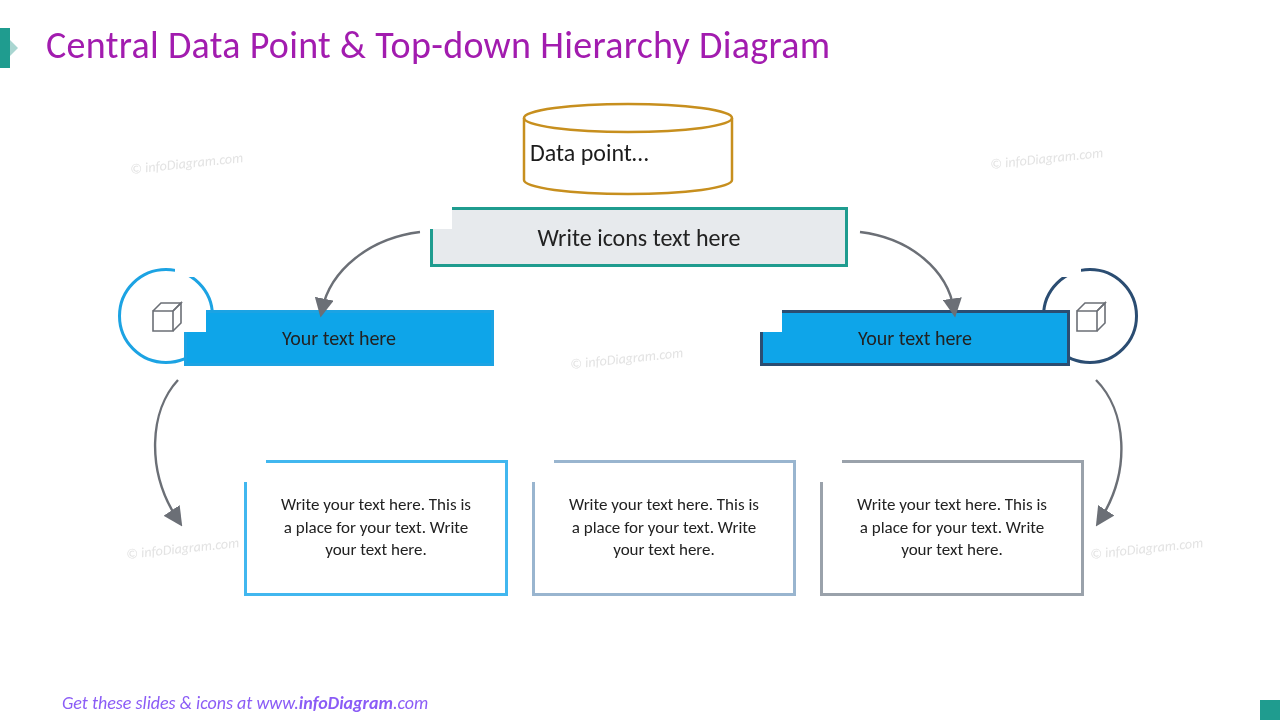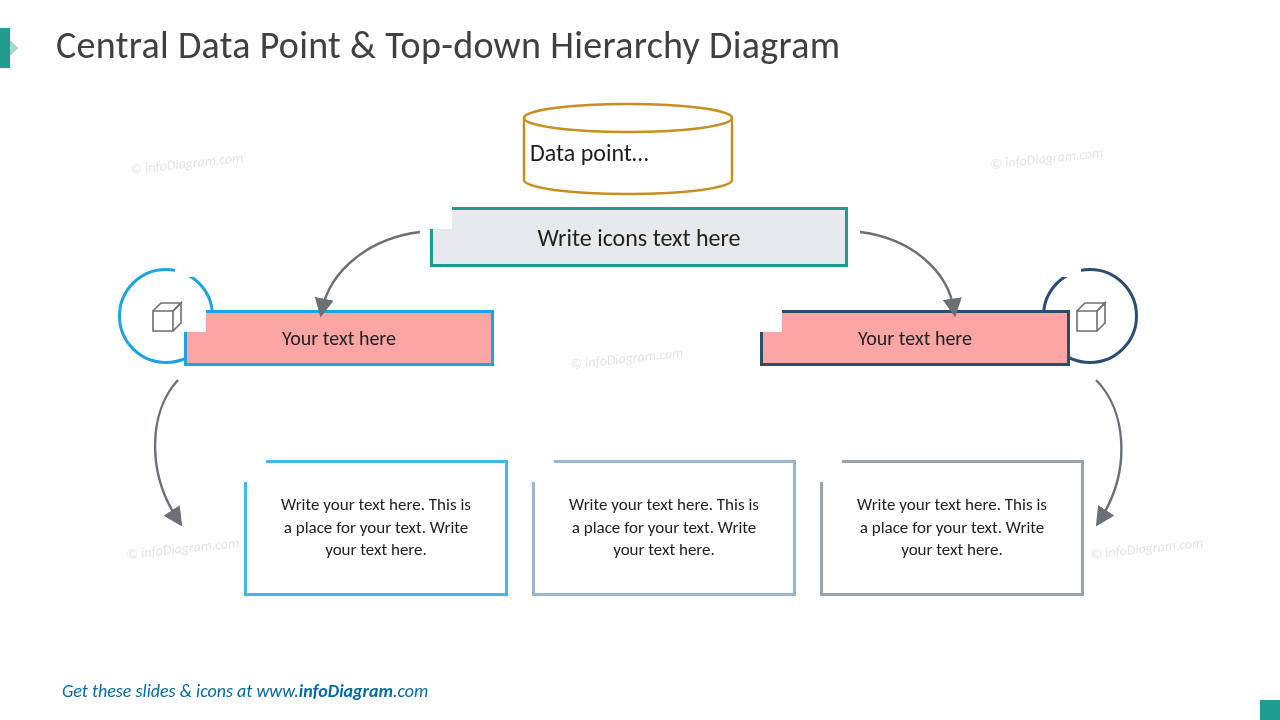--- a/index.html
+++ b/index.html
@@ -23,32 +23,32 @@
     content:"";
     position:absolute;
     right:-8px;
     top:12px;
     border-top:8px solid transparent;
     border-bottom:8px solid transparent;
     border-left:8px solid #a9d6d1;
   }
   .title {
     position: absolute;
-    left: 56px;
+    left: 46px;
     top: 22px;
     font-size: 38px;
     font-weight: 400;
-    color: #404040;
+    color: #a21caf;
     letter-spacing: .3px;
   }
   .footer {
     position: absolute;
     left: 62px;
-    bottom: 18px;
-    color: #0369a1;
+    bottom: 6px;
+    color: #8b5cf6;
     font-size: 18px;
     font-style: italic;
   }
   .footer b { font-weight: 700; font-style: italic; }
   .corner {
     position: absolute;
     right: 0;
     bottom: 0;
     width: 20px;
     height: 20px;
@@ -87,21 +87,21 @@
   }
   .mainbox::before{
     content:""; position:absolute; left:-3px; top:-3px;
     width:22px; height:22px; background:#fff;
   }
 
   
   .lvl2{
     position:absolute; top:310px; width:310px; height:56px;
     border:3px solid; display:flex; align-items:center; justify-content:center;
-    font-size:20px; color:#222; background:#fca5a5;
+    font-size:20px; color:#222; background:#0ea5e9;
   }
   .lvl2::before{
     content:""; position:absolute; left:-3px; top:-3px;
     width:22px; height:22px; background:#fff;
   }
   .lvl2-left{ left:184px; border-color:#1ca3e3; }
   .lvl2-right{ left:760px; border-color:#2b4d72; }
 
   .circ{
     position:absolute; top:268px; width:96px; height:96px;

